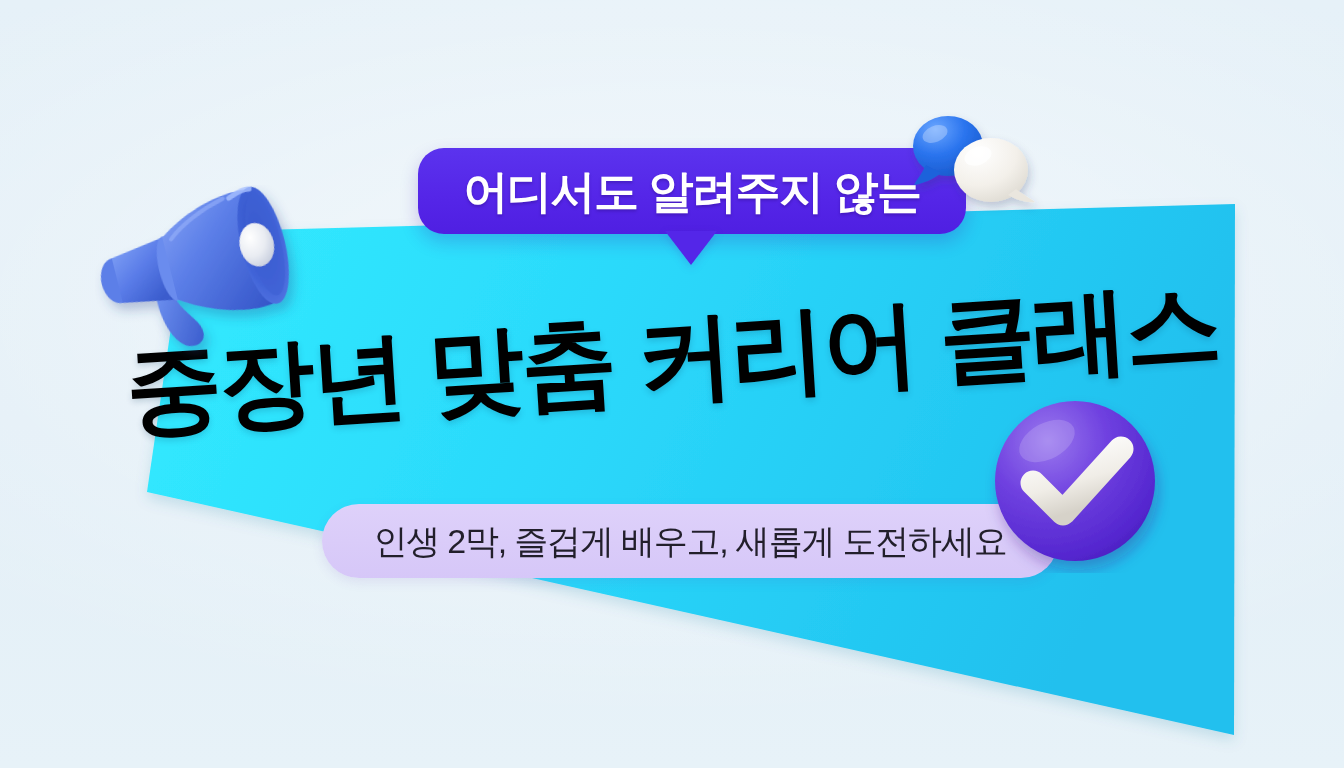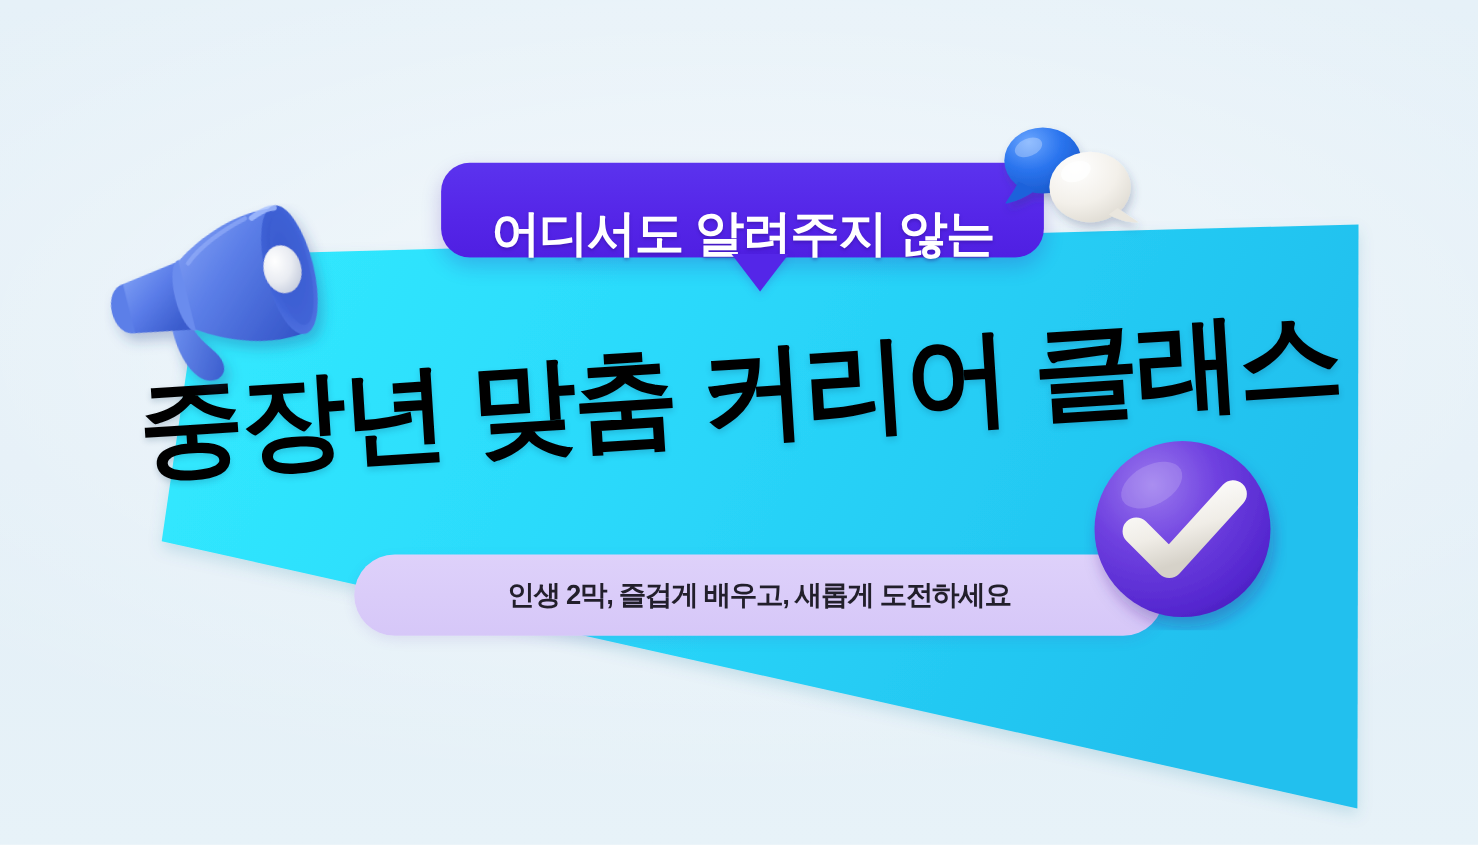--- a/index.html
+++ b/index.html
@@ -36,29 +36,29 @@
     top: 0;
     width: 1344px;
     height: 768px;
     pointer-events: none;
   }
   .cyan-band svg { display: block; }
 
   
   .badge {
     position: absolute;
-    left: 401px;
+    left: 418px;
     top: 148px;
     width: 548px;
     height: 86px;
     background: linear-gradient(180deg, #5b33ee 0%, #5526e8 55%, #4f1fe2 100%);
     border-radius: 26px;
     box-shadow: 0 8px 18px rgba(60, 20, 170, 0.22);
     display: flex;
-    align-items: flex-end;
+    align-items: center;
     justify-content: center;
     z-index: 6;
   }
   .badge-text {
     color: #ffffff;
     font-size: 45px;
     font-weight: 700;
     letter-spacing: -1.5px;
     line-height: 1;
     white-space: nowrap;
@@ -112,22 +112,22 @@
     background: linear-gradient(180deg, #ded1fa 0%, #d6c7f8 100%);
     border-radius: 37px;
     display: flex;
     align-items: center;
     justify-content: center;
     z-index: 4;
     box-shadow: 0 4px 12px rgba(90, 60, 180, 0.10);
   }
   .subtitle-text {
     color: #221f2b;
-    font-size: 25px;
-    font-weight: 700;
+    font-size: 34px;
+    font-weight: 400;
     letter-spacing: -1.2px;
     line-height: 1;
     white-space: nowrap;
   }
 
   
   .deco { position: absolute; pointer-events: none; }
 
   .deco-megaphone { left: 95px;  top: 185px;  width: 215px; height: 185px; z-index: 7; }
   .deco-bubbles   { left: 888px; top: 103px;  width: 160px; height: 120px; z-index: 7; }

